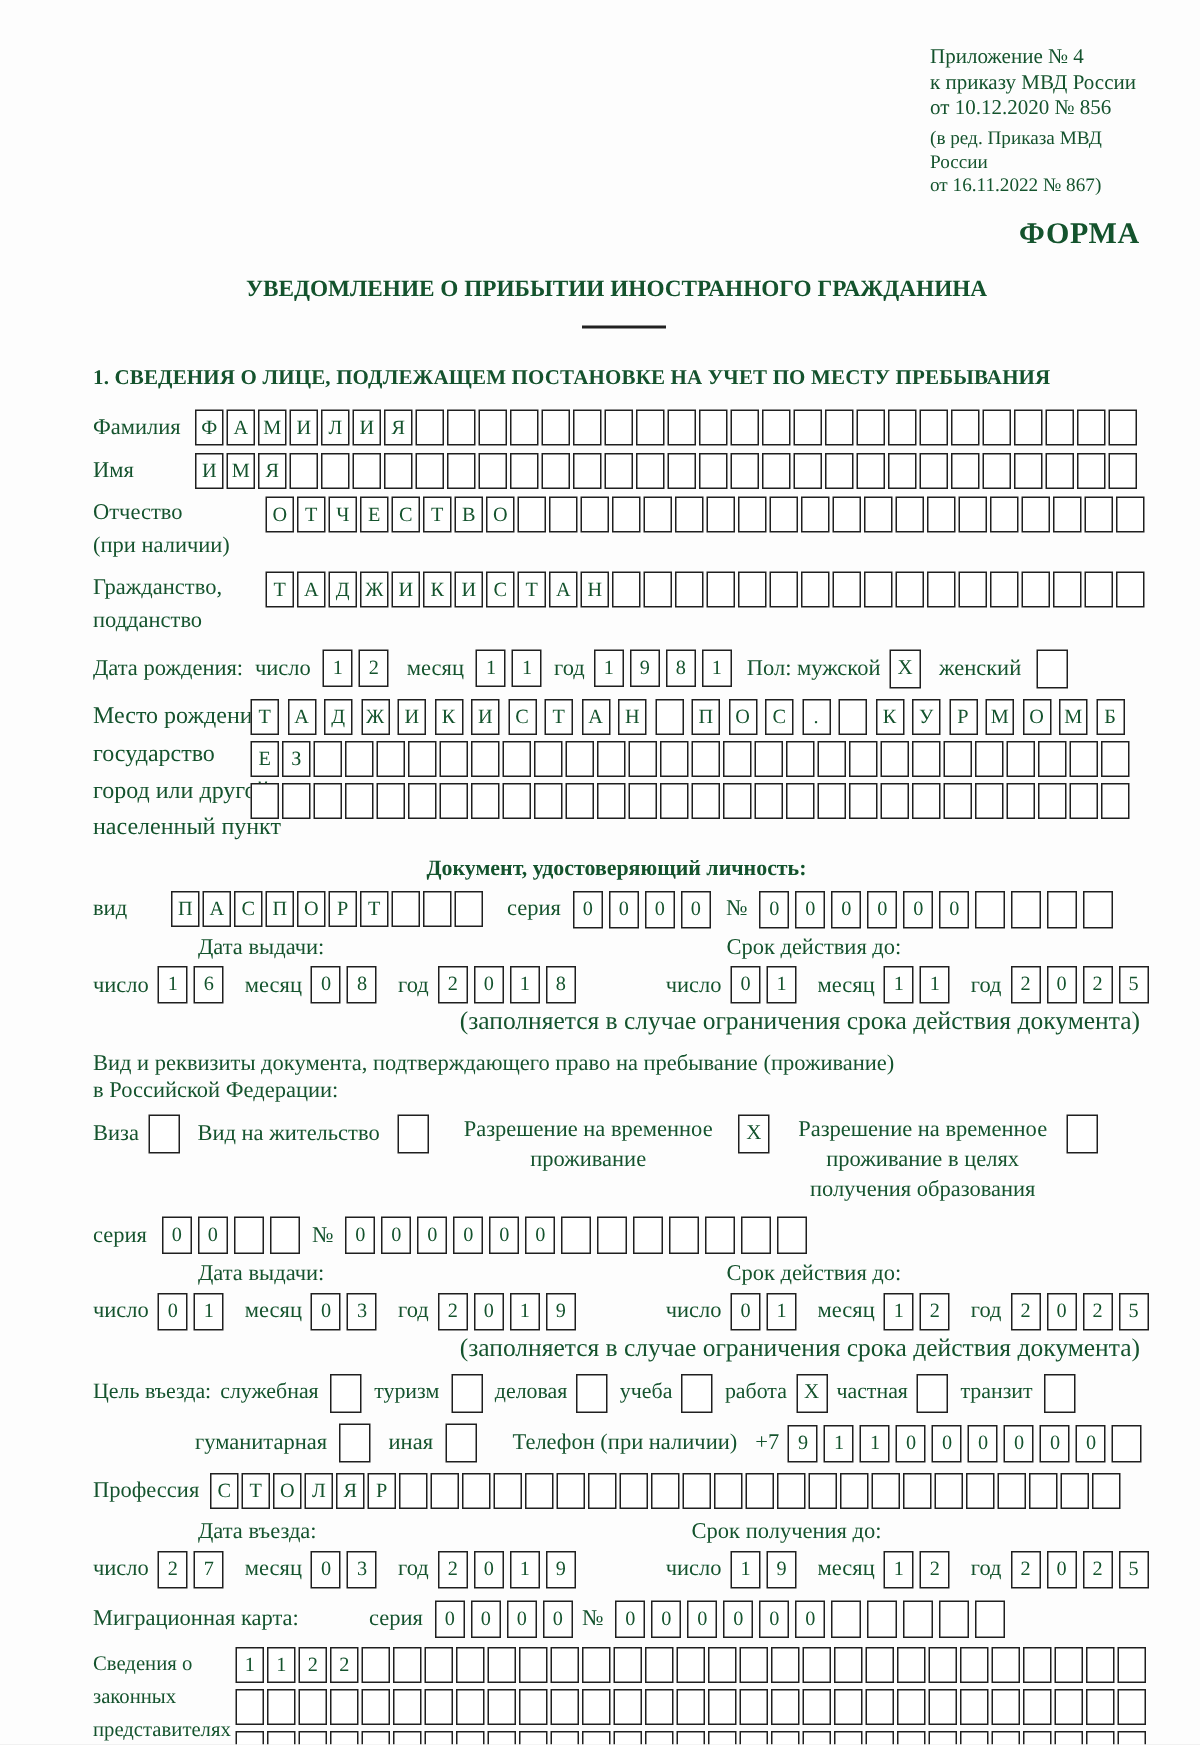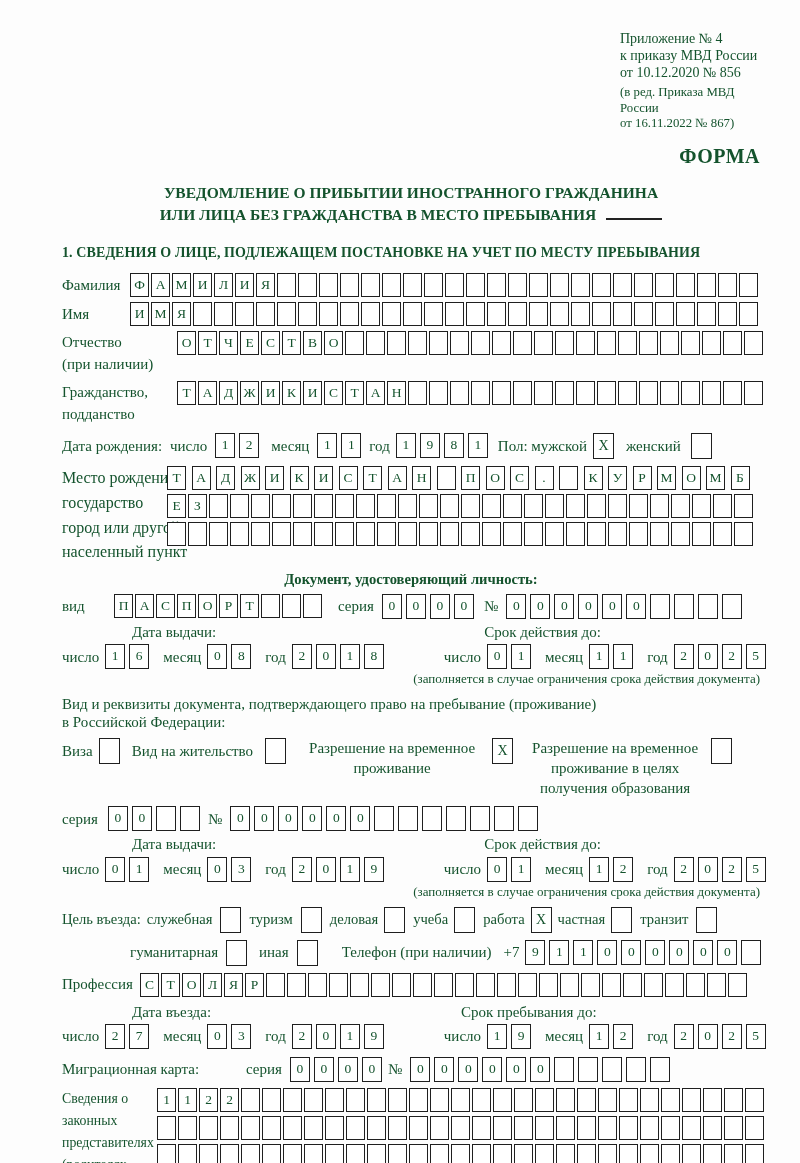--- a/index.html
+++ b/index.html
@@ -36,21 +36,21 @@
   }
   .ml6{margin-left:6px;} .ml8{margin-left:8px;} .ml10{margin-left:10px;} .ml12{margin-left:12px;}
 
   .center-h{font-weight:bold; text-align:center; margin-top:6px; font-size:14.6px;}
   .dates-head{display:flex; margin-top:4px; font-size:15px;}
   .dates-head .h1{margin-left:70px;}
   .dates-head .h2{margin-left:268px;}
   .dgrp{display:flex; align-items:center; flex:none;}
   .dgrp .t{margin-right:6px;}
   .dgrp .t2{margin:0 6px 0 10px;}
-  .note-r{text-align:right; font-size:13px; margin-top:2px;}
+  .note-r{text-align:right; font-size:17px; margin-top:2px;}
   .para{margin-top:8px;}
   .opt-text{flex:none; text-align:center; line-height:1.35; white-space:normal;}
   .sublbl-block{line-height:1.5;}
   .note-c{font-size:13.4px; margin-top:8px; margin-left:165px;}
 </style>
 </head>
 <body>
 
 <div class="page">
 
@@ -59,21 +59,21 @@
     <div>к приказу МВД России</div>
     <div>от 10.12.2020 № 856</div>
     <div class="sub">(в ред. Приказа МВД России</div>
     <div class="sub" style="margin-top:0">от 16.11.2022 № 867)</div>
   </div>
 
   <div class="forma">ФОРМА</div>
 
   <div class="title">
     <div>УВЕДОМЛЕНИЕ О ПРИБЫТИИ ИНОСТРАННОГО ГРАЖДАНИНА</div>
-    <div><span>ИЛИ ЛИЦА БЕЗ ГРАЖДАНСТВА В МЕСТО ПРЕБЫВАНИЯ</span><span class="uline"></span></div>
+    <div><span class="uline"></span></div>
   </div>
 
   <div class="sec1">1. СВЕДЕНИЯ О ЛИЦЕ, ПОДЛЕЖАЩЕМ ПОСТАНОВКЕ НА УЧЕТ ПО МЕСТУ ПРЕБЫВАНИЯ</div>
 
   <div class="frow" style="margin-top:12px">
     <span class="lbl w68">Фамилия</span>
     <span class="cells">
         <span class="bx">Ф</span>
         <span class="bx">А</span>
         <span class="bx">М</span>
@@ -585,21 +585,21 @@
         <span class="bx"></span>
         <span class="bx"></span>
         <span class="bx"></span>
         <span class="bx"></span>
         <span class="bx"></span>
       </span>
   </div>
 
   <div class="dates-head" style="margin-top:6px">
     <span class="h1">Дата въезда:</span>
-    <span class="h2" style="margin-left:250px">Срок пребывания до:</span>
+    <span class="h2" style="margin-left:250px">Срок получения до:</span>
   </div>
   <div class="frow" style="margin-top:3px">
     <span class="dgrp">
       <span class="t">число</span>
       <span class="cells dt">
           <span class="bx">2</span>
           <span class="bx">7</span>
         </span>
       <span class="t2">месяц</span>
       <span class="cells dt">

